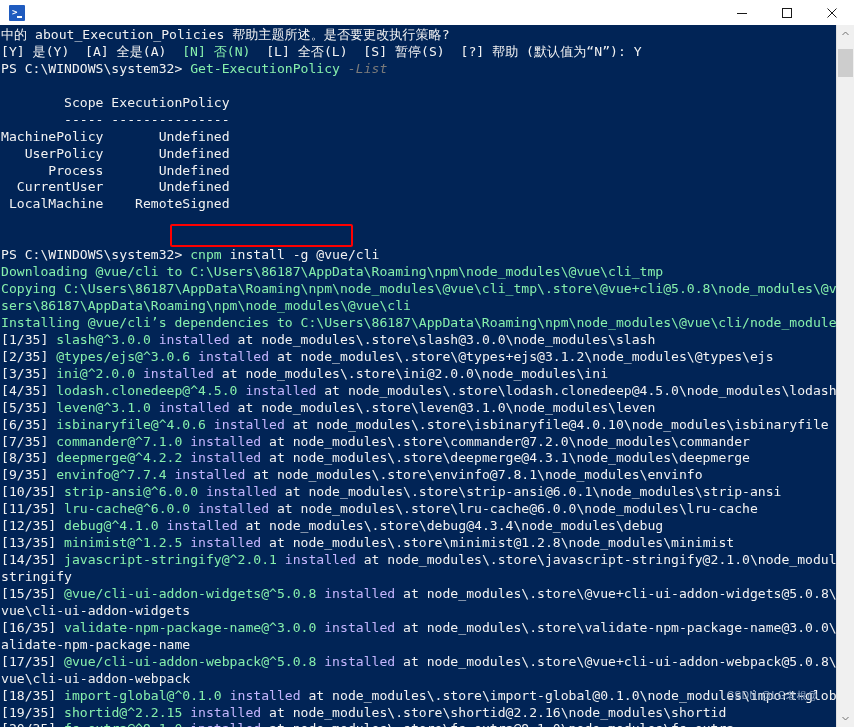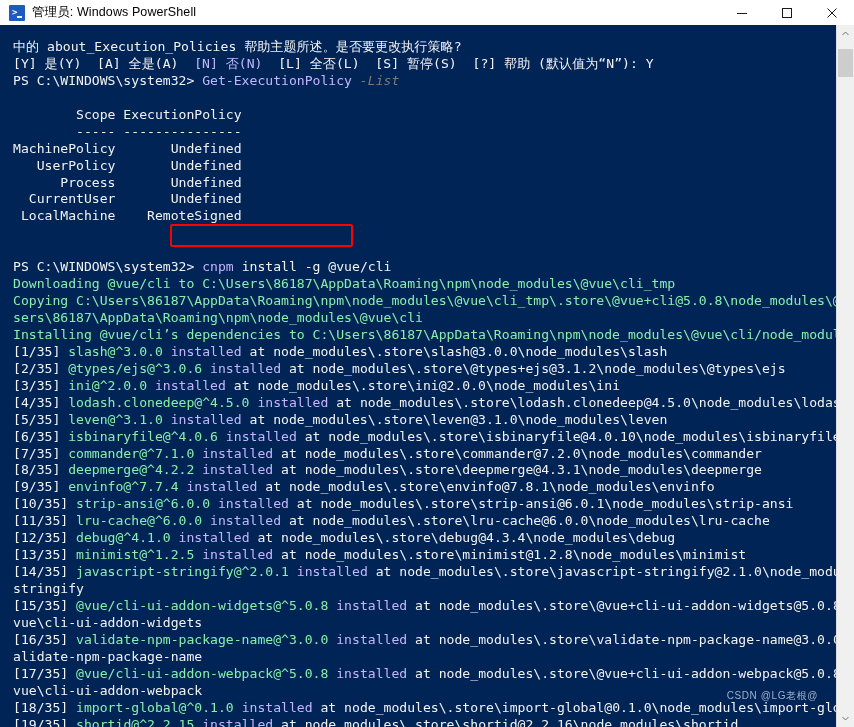--- a/index.html
+++ b/index.html
@@ -82,38 +82,38 @@
     display: flex;
     position: relative;
     min-height: 0;
     background: #012456;
   }
   .term {
     flex: 1 1 auto;
     background: #012456;
     overflow: hidden;
     position: relative;
-    padding: 12px;
+    padding: 0;
   }
   .lines {
     font-family: "DejaVu Sans Mono", "Liberation Mono", monospace;
     font-size: 13.1px;
     line-height: 16.95px;
     white-space: pre;
     color: #cccccc;
     padding-left: 1px;
     padding-top: 2px;
   }
   .ln { height: 16.95px; }
 
   
   .c-white   { color: #f2f2f2; }
   .c-dim     { color: #86efac; }
   .c-dimpkg  { color: #86efac; }
-  .c-yellowb { color: #c4b5fd; }
+  .c-yellowb { color: #86efac; }
   .c-inst    { color: #c4b5fd; }
   .c-dkgray  { color: #7a7a7a; font-style: italic; }
 
   
   .redbox {
     position: absolute;
     left: 170px; top: 199px;
     width: 183px; height: 23px;
     border: 2.5px solid #ff0000;
     border-radius: 2px;
@@ -172,21 +172,20 @@
   <div class="bg-win h"></div>
 </div>
 
 <div class="window">
 
   <div class="titlebar">
     <div class="title-icon">
       <span class="chev">&gt;</span>
       <span class="bar"></span>
     </div>
-    <div class="title-text">管理员: Windows PowerShell</div>
     <div class="title-spacer"></div>
 
     <div class="winbtn">
       <svg width="12" height="12" viewBox="0 0 12 12">
         <line x1="1" y1="6.5" x2="11" y2="6.5" stroke="#1a1a1a" stroke-width="1"></line>
       </svg>
     </div>
     <div class="winbtn">
       <svg width="12" height="12" viewBox="0 0 12 12">
         <rect x="1.5" y="1.5" width="9" height="9" fill="none" stroke="#1a1a1a" stroke-width="1"></rect>

